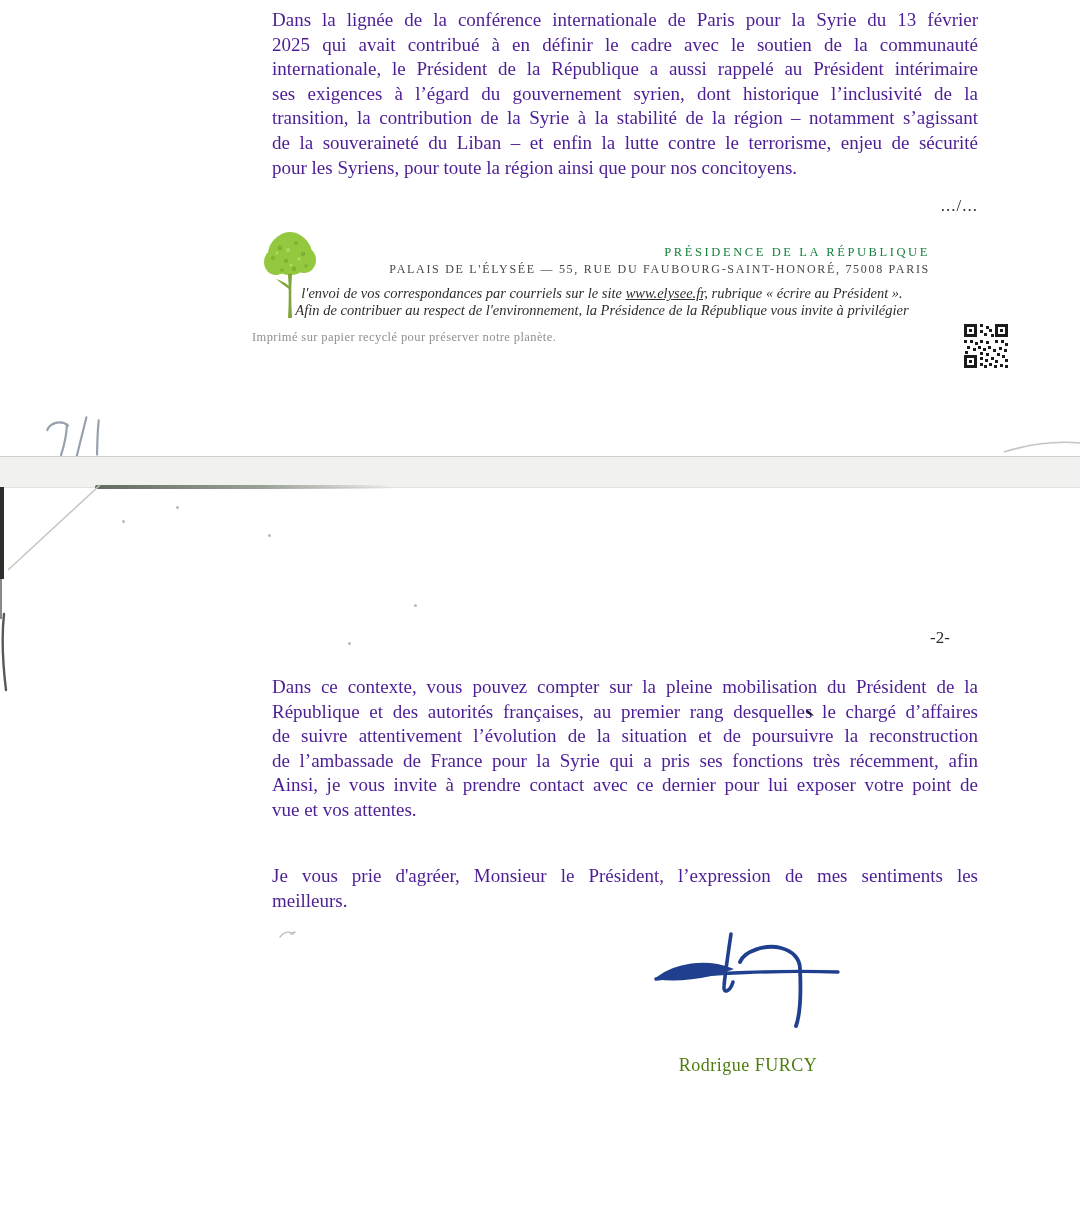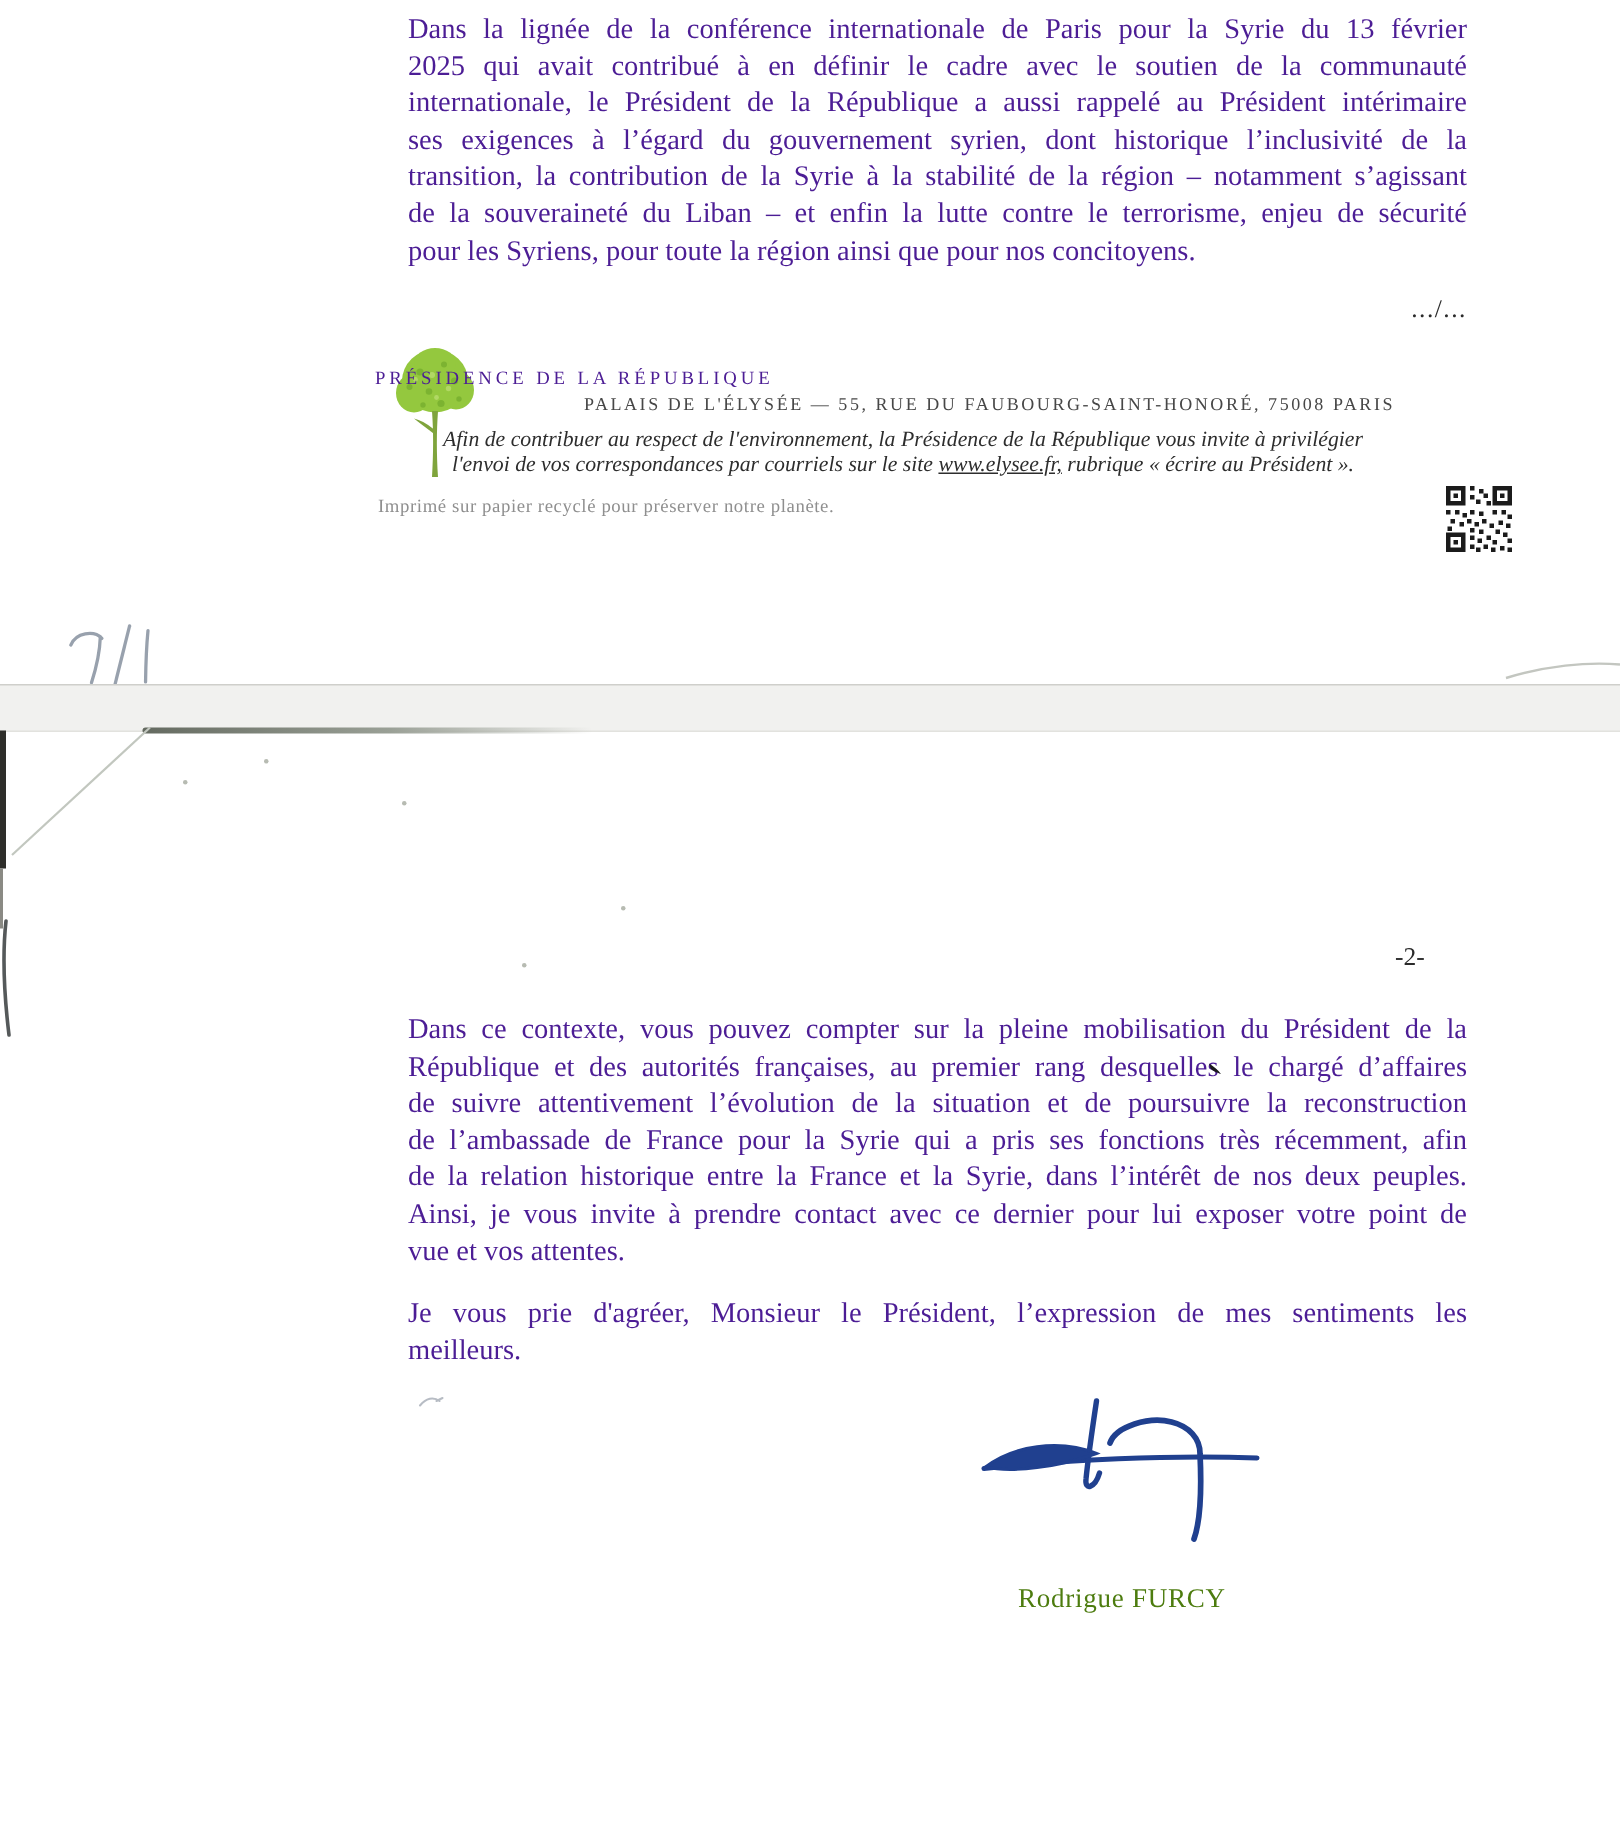--- a/index.html
+++ b/index.html
@@ -8,21 +8,21 @@
     font-family:"Liberation Serif","DejaVu Serif",serif;color:#1e1e1e;overflow:hidden;
   }
   .abs{position:absolute;}
   
   .para{width:706px;font-size:19px;line-height:24.6px;color:#4c1d95;}
   .tline{text-align:justify;white-space:normal;}
   .tline.just{text-align-last:justify;}
   
   .contmark{font-size:17px;letter-spacing:1px;color:#2b2b2b;text-align:right;width:120px;}
   
-  .lh-org{width:680px;text-align:left;font-size:12.5px;letter-spacing:2.6px;color:#4c1d95;}
+  .lh-org{width:680px;text-align:right;font-size:12.5px;letter-spacing:2.6px;color:#15803d;}
   .lh-addr{width:680px;text-align:right;font-size:12px;letter-spacing:1.7px;color:#474747;}
   .lh-eco{width:640px;text-align:center;font-style:italic;font-size:14.5px;line-height:17px;color:#2d2d2d;}
   .lh-eco a{color:#2d2d2d;text-decoration:underline;cursor:pointer;}
   .lh-recycled{width:680px;text-align:left;font-size:12.5px;color:#8f8f8f;letter-spacing:.4px;}
   
   .pagenum{font-size:17px;color:#2a2a2a;width:80px;text-align:center;}
   .signame{font-size:18px;color:#4d7c0f;width:260px;text-align:center;letter-spacing:.5px;}
   
   .sepband{left:0;top:456px;width:1080px;height:30px;background:#f1f1ef;
            border-top:1px solid #cfcfcb;border-bottom:1px solid #e2e2de;}
@@ -76,22 +76,22 @@
       </g>
       <path d="M30 46 C31 60 31 74 30 90 L34 90 C33 74 33 60 34 46 Z" fill="#7fa43c"></path>
       <path d="M31 58 C26 54 22 52 18 51 C23 55 27 58 31 61 Z" fill="#7fa43c"></path>
     </svg>
   </div>
 
   <div class="abs lh-org" style="left:250px;top:245px;">PRÉSIDENCE DE LA RÉPUBLIQUE</div>
   <div class="abs lh-addr" style="left:250px;top:262px;">PALAIS DE L'ÉLYSÉE — 55, RUE DU FAUBOURG-SAINT-HONORÉ, 75008 PARIS</div>
 
   <div class="abs lh-eco" style="left:282px;top:285px;">
+    <div><span>l'envoi de vos correspondances par courriels sur le site </span><a>www.elysee.fr,</a><span> rubrique « écrire au Président ».</span></div>
     <div>Afin de contribuer au respect de l'environnement, la Présidence de la République vous invite à privilégier</div>
-    <div><span>l'envoi de vos correspondances par courriels sur le site </span><a>www.elysee.fr,</a><span> rubrique « écrire au Président ».</span></div>
   </div>
 
   <div class="abs lh-recycled" style="left:252px;top:330px;">Imprimé sur papier recyclé pour préserver notre planète.</div>
 
   <div class="abs" style="left:964px;top:324px;">
     <svg width="44" height="44" viewBox="0 0 44 44">
       <rect width="44" height="44" fill="#ffffff"></rect>
       <g fill="#1b1b1b">
         <path d="M0 0h13v13H0zM3 3v7h7V3z" fill-rule="evenodd"></path>
         <path d="M31 0h13v13H31zM34 3v7h7V3z" fill-rule="evenodd"></path>
@@ -173,21 +173,20 @@
   <div class="abs speck" style="left:414px;top:604px;"></div>
   <div class="abs speck" style="left:348px;top:642px;"></div>
 
   <div class="abs pagenum" style="left:900px;top:628px;">-2-</div>
 
   <div class="abs para" style="left:272px;top:675px;">
       <div class="tline just">Dans ce contexte, vous pouvez compter sur la pleine mobilisation du Président de la</div>
       <div class="tline just">République et des autorités françaises, au premier rang desquelles le chargé d’affaires</div>
       <div class="tline just">de suivre attentivement l’évolution de la situation et de poursuivre la reconstruction</div>
       <div class="tline just">de l’ambassade de France pour la Syrie qui a pris ses fonctions très récemment, afin</div>
-      <div class="tline just">de la relation historique entre la France et la Syrie, dans l’intérêt de nos deux peuples.</div>
       <div class="tline just">Ainsi, je vous invite à prendre contact avec ce dernier pour lui exposer votre point de</div>
       <div class="tline">vue et vos attentes.</div>
     </div>
 
   <svg class="abs inkblot" style="left:805px;top:708px;" viewBox="0 0 10 9">
     <path d="M1 1 C4 3 7 5 9 8 C6 7 3 6 2 4 Z" fill="#1a1a1a"></path>
   </svg>
 
   <div class="abs para" style="left:272px;top:864px;">
       <div class="tline just">Je vous prie d'agréer, Monsieur le Président, l’expression de mes sentiments les</div>

